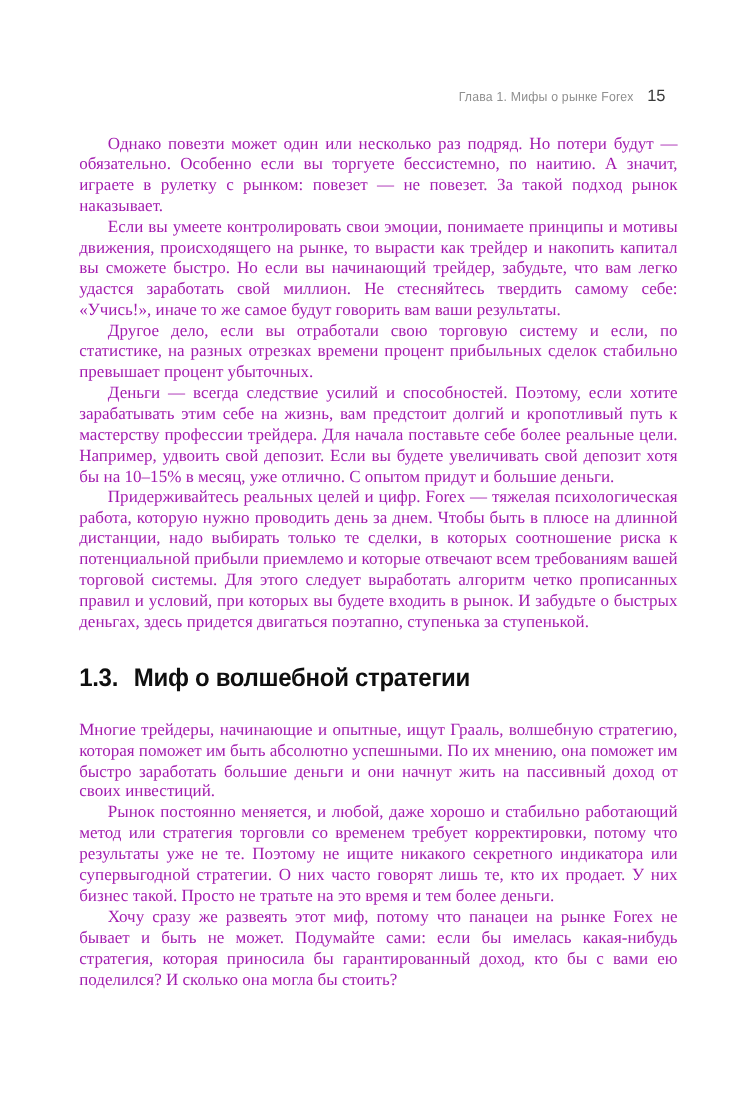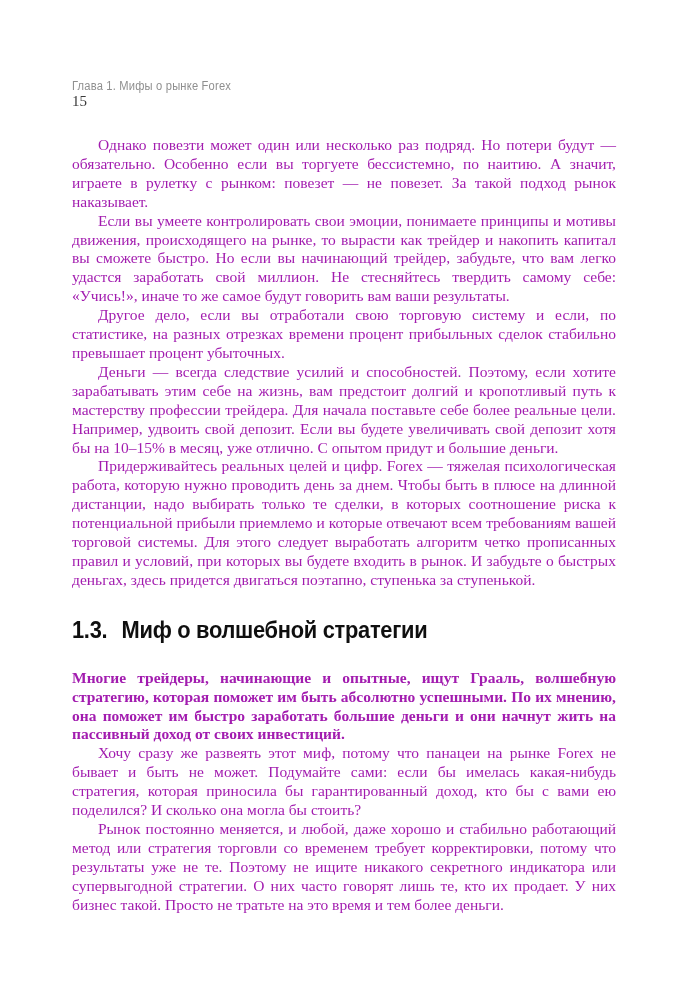--- a/index.html
+++ b/index.html
@@ -13,53 +13,51 @@
     font-family: "Liberation Serif", serif;
   }
   .content {
     position: absolute;
     left: 72px;
     top: 79px;
     width: 544px;
   }
   .running-header {
     display: flex;
-    justify-content: space-between;
+    justify-content: flex-end;
     align-items: baseline;
-    flex-direction: column;
   }
   .running-title {
     font-family: "Liberation Sans", sans-serif;
     font-size: 12px;
     color: #8f8f8f;
     letter-spacing: 0.2px;
     transform: scaleX(0.93);
     transform-origin: left center;
   }
   .page-number {
-    font-family: Liberation Serif, serif;
+    font-family: Liberation Sans, sans-serif;
     font-size: 15px;
     color: #3a3a3a;
     padding-right: 11px;
   }
   .body-text {
     margin-top: 26px;
   }
   .body-text p {
     font-size: 15.5px;
     line-height: 18.9px;
     color: #a21caf;
     text-align: justify;
     text-indent: 26px;
     hyphens: auto;
     -webkit-hyphens: auto;
   }
   .body-text p.no-indent {
     text-indent: 0;
-    font-weight: bold;
   }
   .section-heading {
     display: flex;
     align-items: baseline;
     margin-top: 27px;
     margin-bottom: 25px;
     font-family: "Liberation Sans", sans-serif;
     font-weight: 700;
     color: #0f0f0f;
     font-size: 23px;
@@ -90,18 +88,18 @@
       <p>Придерживайтесь реальных целей и цифр. Forex — тяжелая психологическая работа, которую нужно проводить день за днем. Чтобы быть в плюсе на длинной дистанции, надо выбирать только те сделки, в которых соотношение риска к потенциальной прибыли приемлемо и которые отвечают всем требованиям вашей торговой системы. Для этого следует выработать алгоритм четко прописанных правил и условий, при которых вы будете входить в рынок. И забудьте о быстрых деньгах, здесь придется двигаться поэтапно, ступенька за ступенькой.</p>
     </div>
 
     <h2 class="section-heading">
       <span class="section-number">1.3.</span>
       <span class="section-title">Миф о волшебной стратегии</span>
     </h2>
 
     <div class="body-text" style="margin-top:0">
       <p class="no-indent">Многие трейдеры, начинающие и опытные, ищут Грааль, волшебную стратегию, которая поможет им быть абсолютно успешными. По их мнению, она поможет им быстро заработать большие деньги и они начнут жить на пассивный доход от своих инвестиций.</p>
+      <p>Рынок постоянно меняется, и любой, даже хорошо и стабильно работающий метод или стратегия торговли со временем требует корректировки, потому что результаты уже не те. Поэтому не ищите никакого секретного индикатора или супервыгодной стратегии. О них часто говорят лишь те, кто их продает. У них бизнес такой. Просто не тратьте на это время и тем более деньги.</p>
       <p>Хочу сразу же развеять этот миф, потому что панацеи на рынке Forex не бывает и быть не может. Подумайте сами: если бы имелась какая-нибудь стратегия, которая приносила бы гарантированный доход, кто бы с вами ею поделился? И сколько она могла бы стоить?</p>
-      <p>Рынок постоянно меняется, и любой, даже хорошо и стабильно работающий метод или стратегия торговли со временем требует корректировки, потому что результаты уже не те. Поэтому не ищите никакого секретного индикатора или супервыгодной стратегии. О них часто говорят лишь те, кто их продает. У них бизнес такой. Просто не тратьте на это время и тем более деньги.</p>
     </div>
 
   </div>
 </div>
 
 </body></html>

